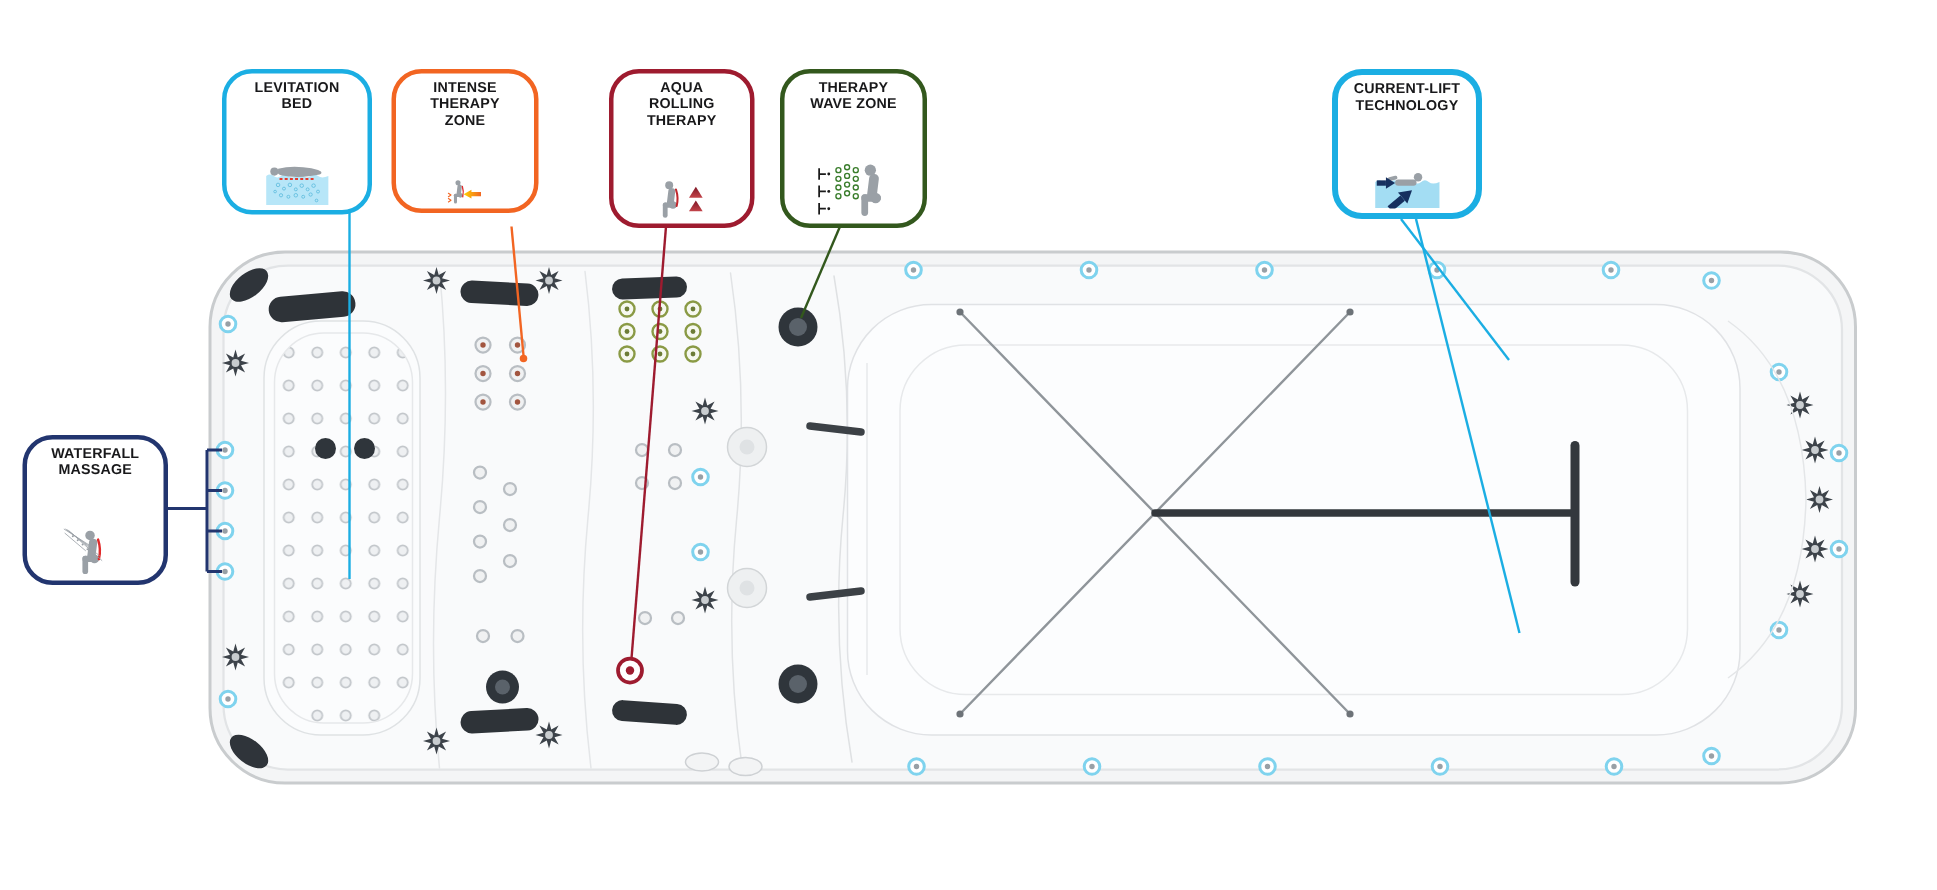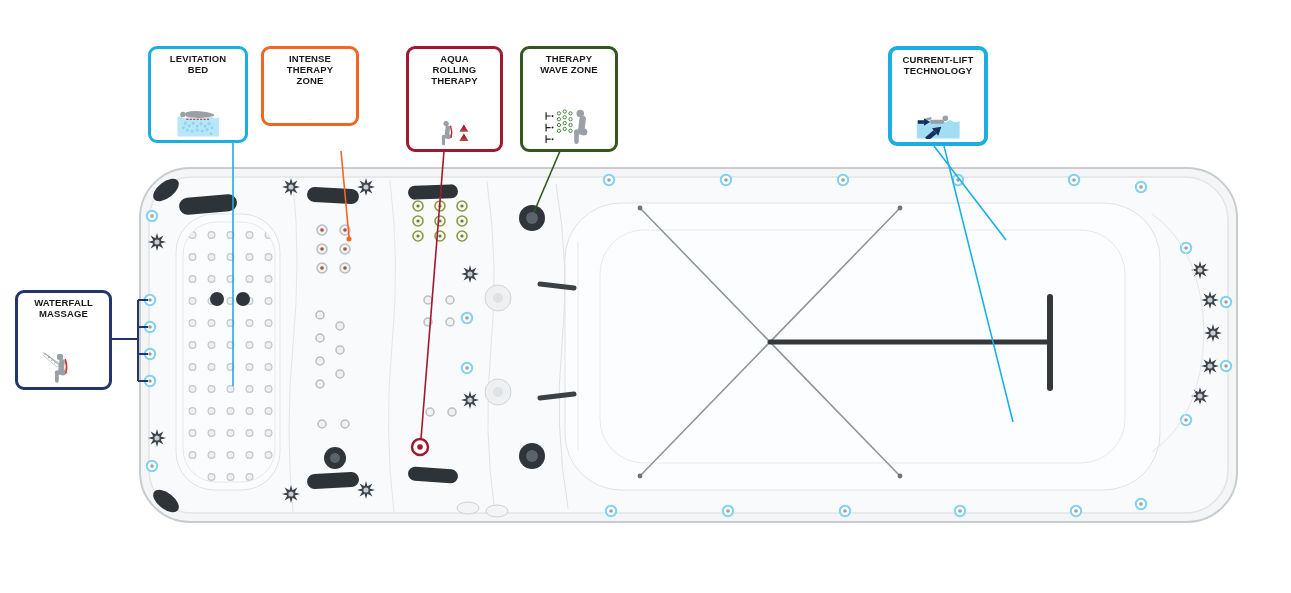--- a/index.html
+++ b/index.html
@@ -1,19 +1,19 @@
 <!DOCTYPE html>
 <html><head>
 <meta charset="utf-8">
 <style>
   html,body{margin:0;padding:0;background:#fff;}
   .stage{position:relative;width:1291px;height:593px;background:#ffffff;
          font-family:"Liberation Sans",sans-serif;overflow:hidden;}
   .scene{position:absolute;left:0;top:0;}
-  .callout{position:absolute;background:#fff;border:3px solid #888;border-radius:9px;
+  .callout{position:absolute;background:#fff;border:3px solid #888;border-radius:20px;
            box-sizing:border-box;display:flex;flex-direction:column;align-items:center;
            padding:4px 2px 3px 2px;z-index:5;gap:30px;}
   .callout-title{font-size:9.5px;font-weight:bold;text-align:center;line-height:1.18;
                  letter-spacing:.15px;color:#18181a;white-space:pre-line;}
   .callout-icon{flex:1 1 auto;width:96%;margin-top:2px;}
 </style>
 </head>
 <body>
 
 <div class="stage">
@@ -271,21 +271,21 @@
         <circle cx="40" cy="47" r="2.4"></circle>
           <circle cx="50" cy="49" r="2"></circle>
           <circle cx="60" cy="46" r="2.2"></circle>
         <circle cx="70" cy="42" r="2"></circle>
           <circle cx="12" cy="42" r="1.8"></circle>
           <circle cx="68" cy="54" r="1.8"></circle>
       </g>
     </svg>
   </div>
 
-  <div class="callout" style="left: 261px; top: 46px; width: 98px; height: 80px; border-color: rgb(242, 101, 34);">
+  <div class="callout" style="left: 261px; top: 46px; width: 98px; height: 96px; border-color: rgb(242, 101, 34);">
     <div class="callout-title">INTENSE
 THERAPY
 ZONE</div>
     <svg class="callout-icon" viewBox="0 0 84 60">
       <use href="#person-sit" x="12" y="3" width="34" height="56" fill="#9aa0a6"></use>
       <path d="M35 18 Q39 30 36 42" stroke="#e02b2b" stroke-width="3" fill="none" stroke-linecap="round"></path>
       <polygon points="38,36 56,26 56,31 78,31 78,41 56,41 56,46" fill="url(#gradOrange)"></polygon>
       <g stroke="#f26522" stroke-width="2.5" fill="none" stroke-linecap="round" stroke-linejoin="round">
         <path d="M3 34 l6 4 -6 4"></path>
           <path d="M3 46 l6 4 -6 4"></path>

